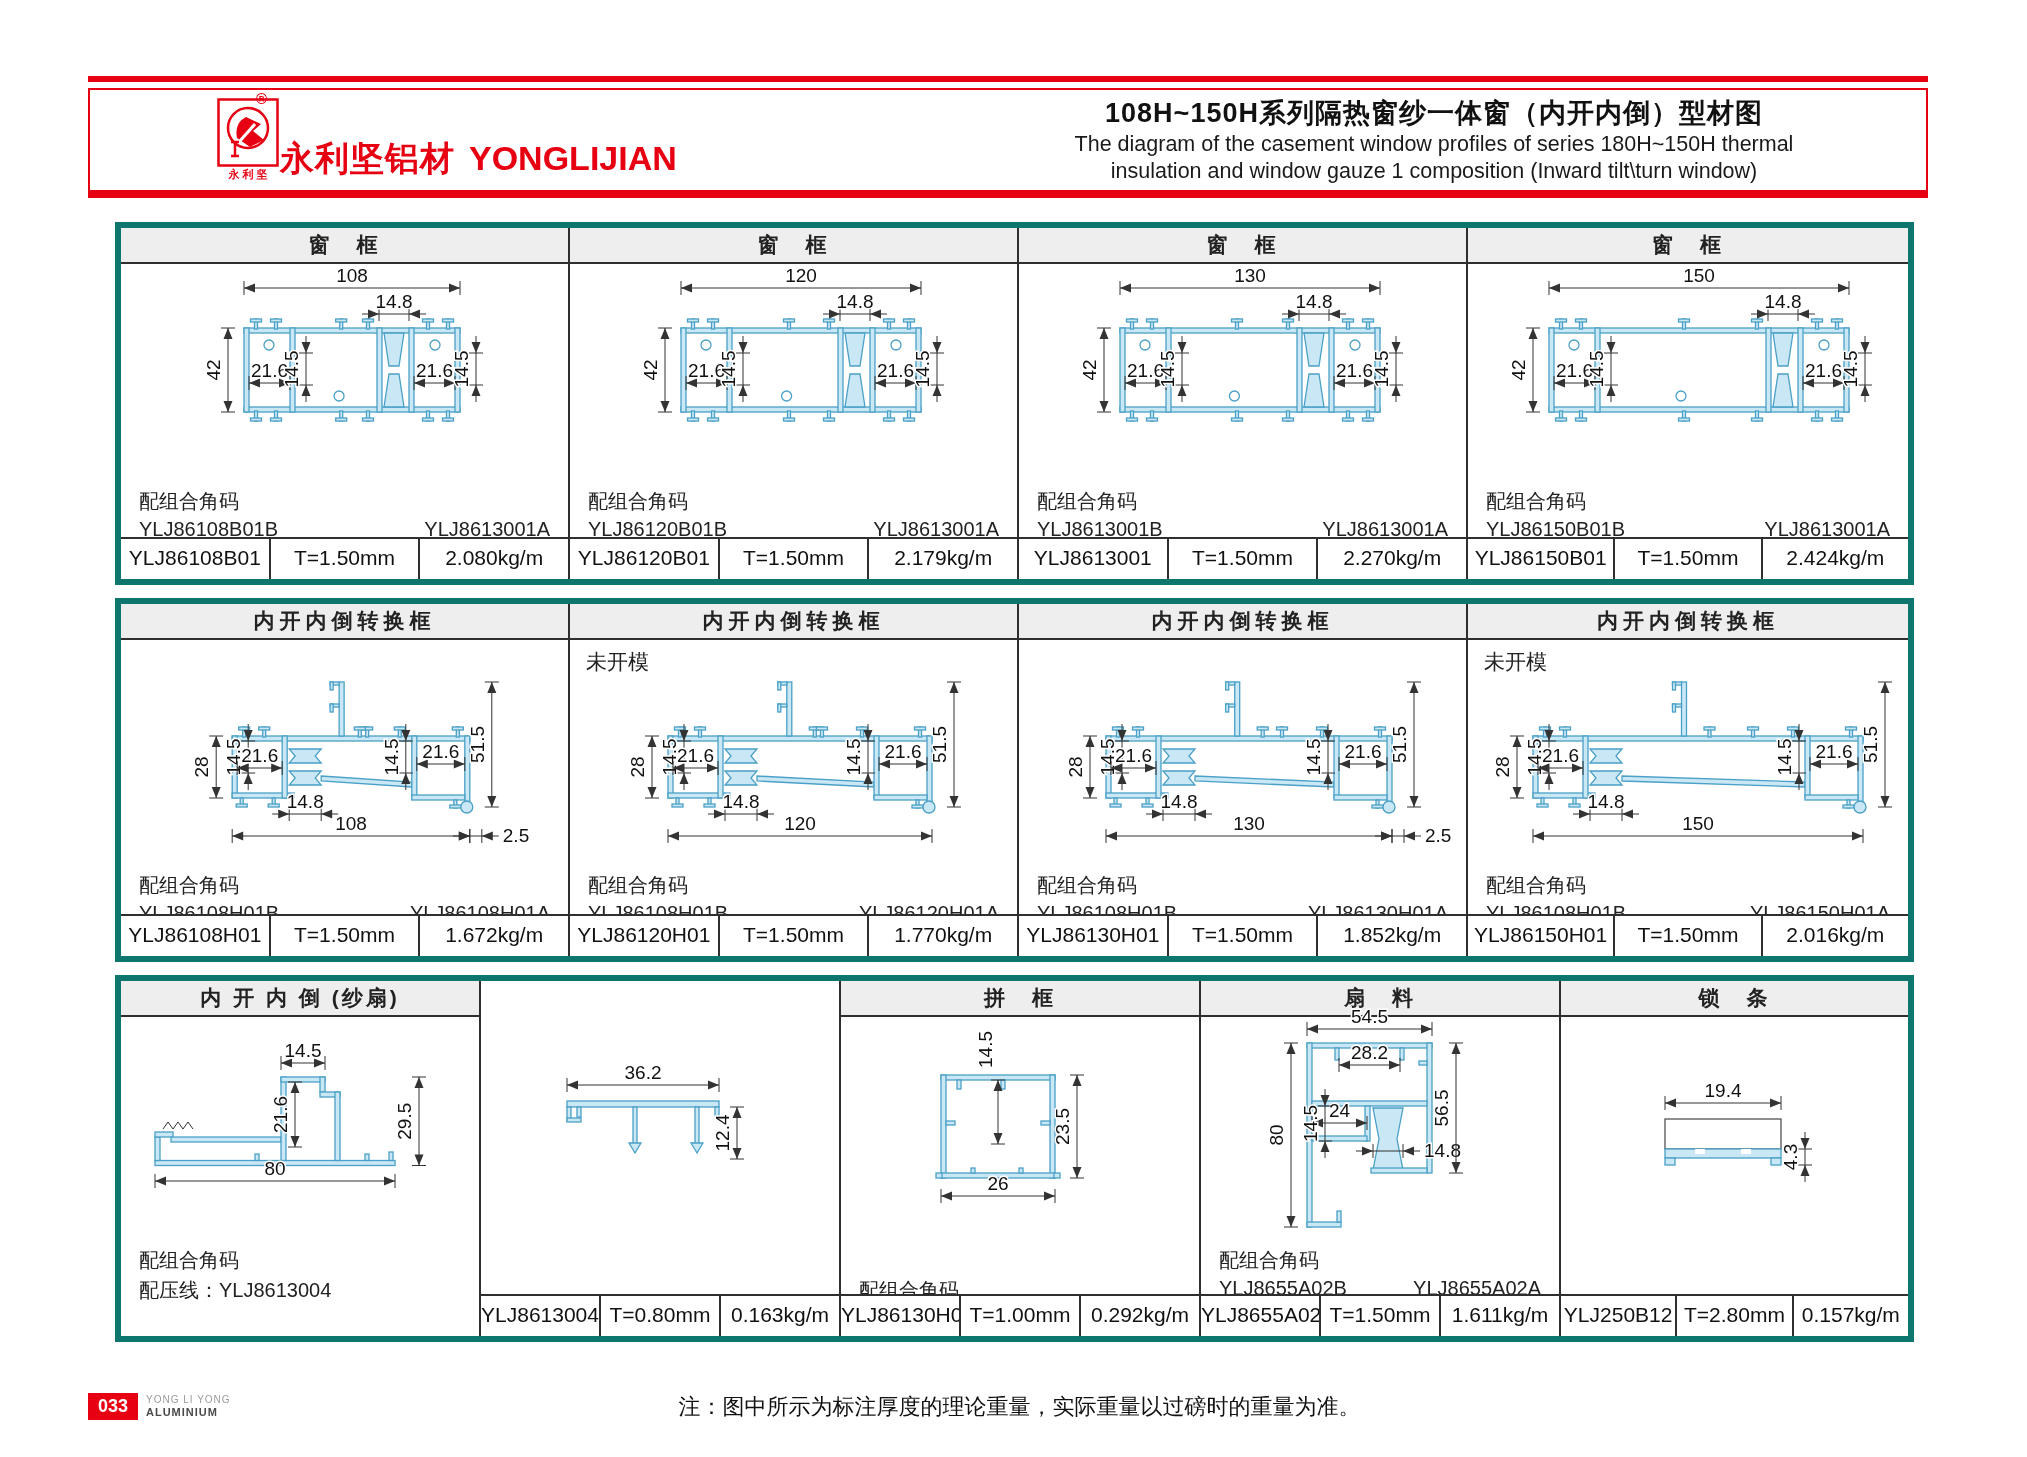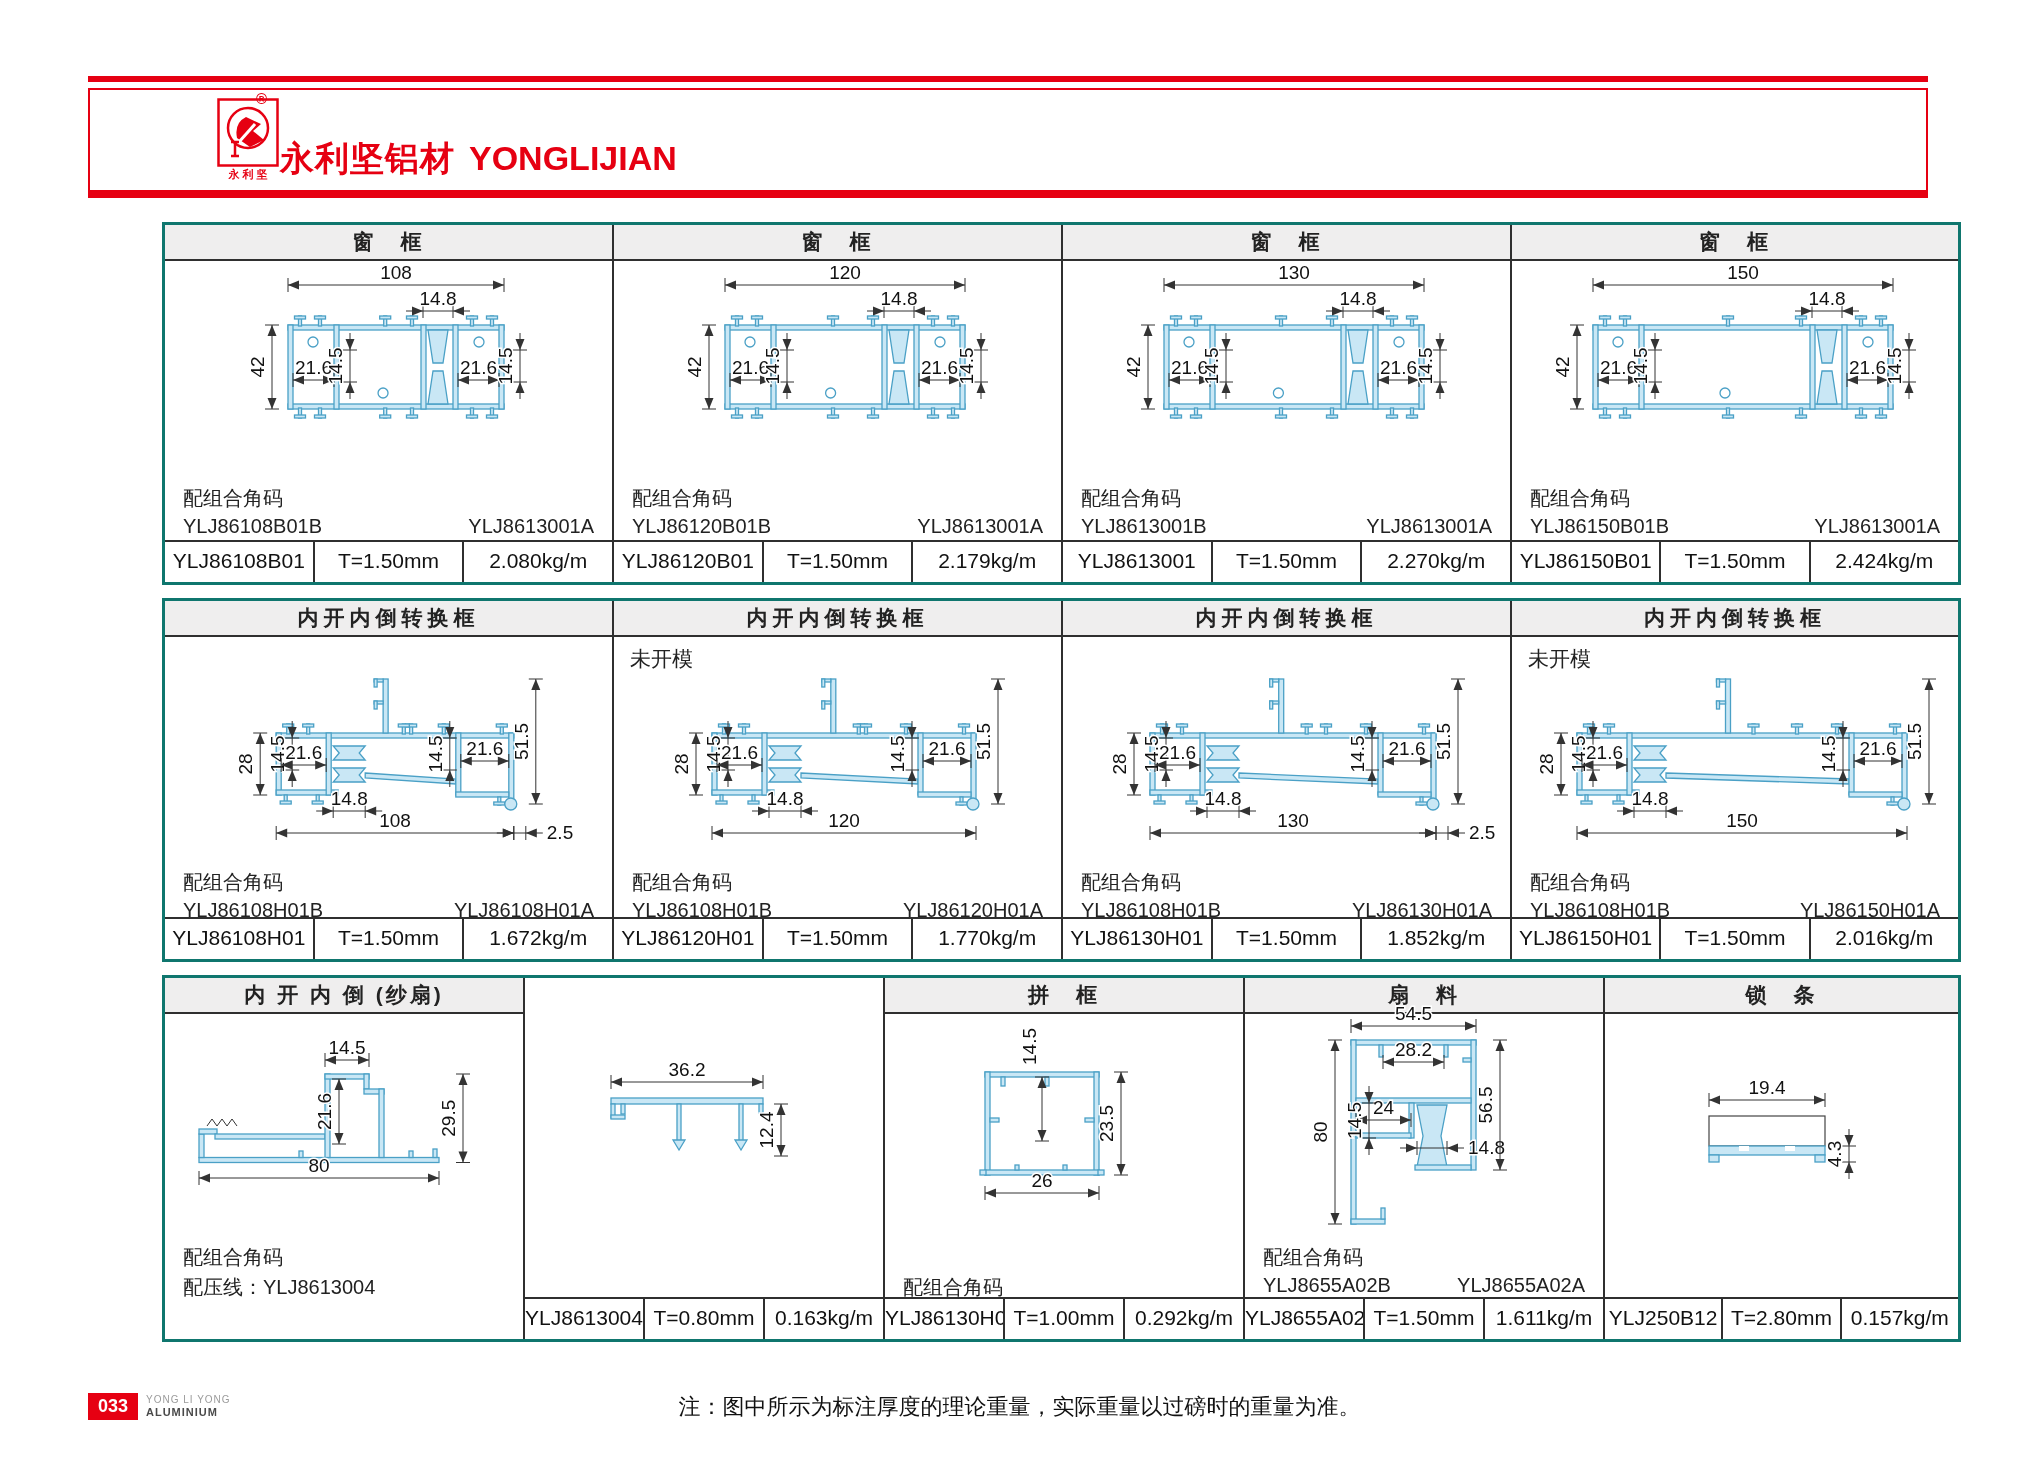--- a/index.html
+++ b/index.html
@@ -12,21 +12,21 @@
   .redbar{position:absolute;background:#e60012;}
   .hbox{position:absolute;border:2px solid #e60012;background:#fff;}
   .logo-sq{position:absolute;left:99px;top:8px;width:62px;height:84px;padding-left:28px;}
   .reg{position:absolute;left:166px;top:0px;font-size:15px;color:#e60012;font-weight:bold;}
   .brand{position:absolute;left:190px;top:46px;font-size:34px;font-weight:900;color:#e60012;white-space:nowrap;letter-spacing:1px;}
   .brand .en{margin-left:14px;letter-spacing:0px;}
   .titleblock{position:absolute;left:880px;right:28px;top:5px;text-align:center;}
   .title-cn{font-size:27px;font-weight:bold;color:#111;letter-spacing:1px;}
   .title-en{font-size:21.5px;color:#1a1a1a;line-height:27px;}
   
-  .table{position:absolute;border:3px solid #0f766e;background:#fff;box-sizing:border-box;margin-left:47px;}
+  .table{position:absolute;border:6px solid #0f766e;background:#fff;box-sizing:border-box;}
   .panel{position:absolute;top:0;height:100%;box-sizing:border-box;}
   .panel.bd{border-right:2px solid #2f2f2f;}
   .band{position:absolute;left:0;right:0;top:0;height:34px;background:#efeeee;border-bottom:2px solid #2f2f2f;
         text-align:center;line-height:34px;font-size:21px;font-weight:bold;color:#222;}
   .t1 .band{letter-spacing:3px;}
   .t2 .band{letter-spacing:5px;}
   .t3 .band{letter-spacing:3px;}
   .note{position:absolute;left:16px;top:44px;font-size:21px;color:#222;}
   .combo{position:absolute;left:18px;font-size:20px;color:#222;white-space:nowrap;}
   .codes{position:absolute;left:18px;right:18px;font-size:20px;color:#222;}
@@ -67,20 +67,25 @@
       <circle cx="31" cy="30" r="20" fill="none" stroke="#e60012" stroke-width="2.5"></circle>
       <path d="M20,40 q-3,-15 9,-21 l15,7 -8,7 11,9 -14,7 z" fill="#e60012"></path>
       <path d="M22,44 l16,-18" stroke="#fff" stroke-width="3" fill="none"></path>
       <path d="M14,44 l8,0 M18,44 l0,14 M14,58 l8,0" stroke="#e60012" stroke-width="2.5" fill="none"></path>
       <text x="31" y="80" text-anchor="middle" font-size="11" font-weight="bold" fill="#e60012">永 利 坚</text>
     </svg>
   </div>
   <span class="reg">®</span>
   <div class="brand">
     <span>永利坚铝材</span><span class="en">YONGLIJIAN</span>
+  </div>
+  <div class="titleblock">
+    <div class="title-cn">108H~150H系列隔热窗纱一体窗（内开内倒）型材图</div>
+    <div class="title-en">The diagram of the casement window profiles of series 180H~150H thermal</div>
+    <div class="title-en">insulation and window gauze 1 composition (Inward tilt\turn window)</div>
   </div>
 </div>
 <div class="redbar" style="left:88px;top:192px;width:1840px;height:6px;"></div>
 
 <div class="table t1" style="left:115px;top:222px;width:1799px;height:363px;">
   <div class="panel bd" style="left:0;width:449px;">
     <div class="band">窗　框</div>
     <svg class="draw" width="446" height="222">
         <g transform="translate(123,64)">
           <rect x="0" y="0" width="216" height="5" class="al"></rect>

